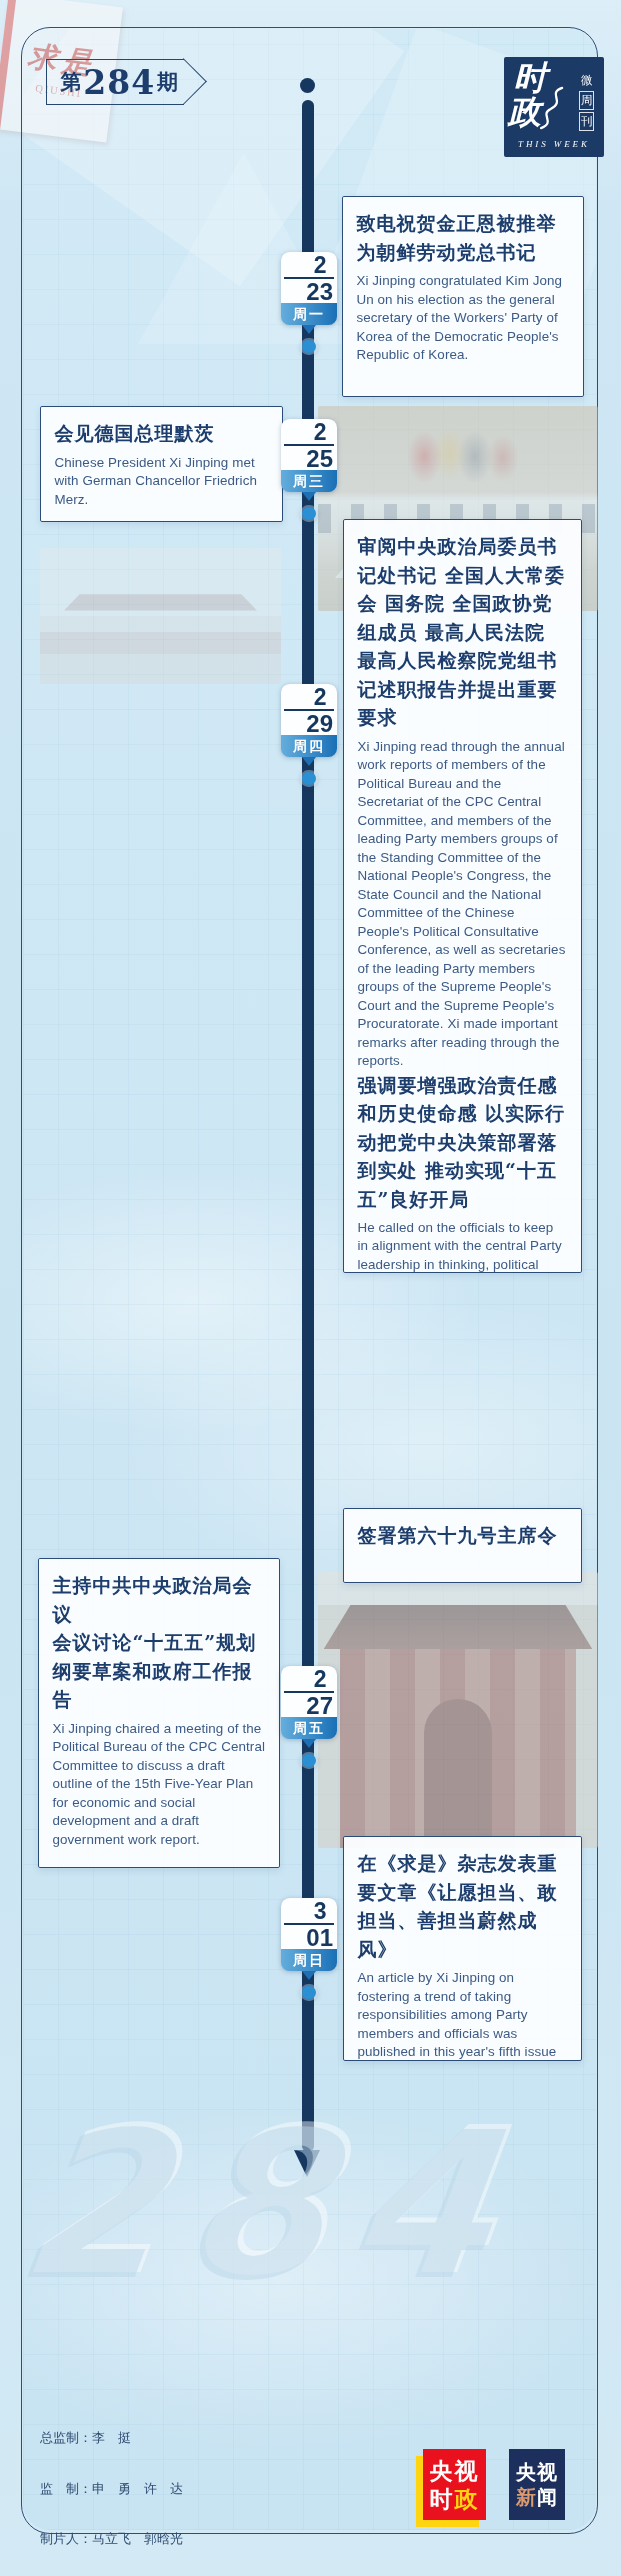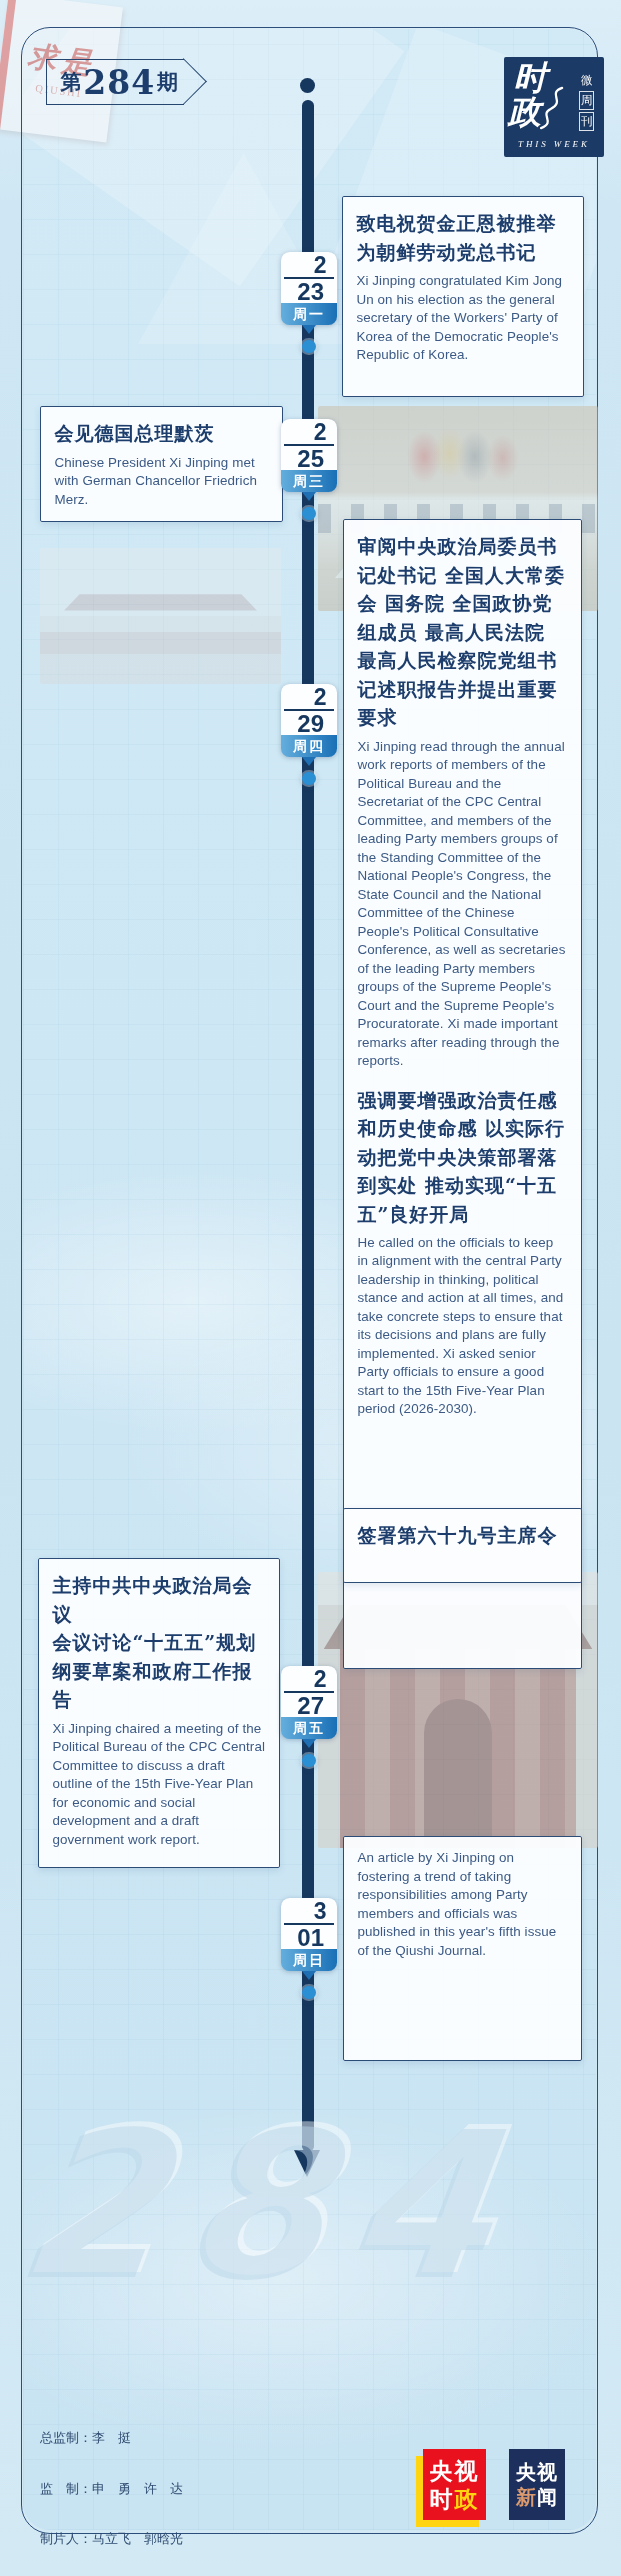--- a/index.html
+++ b/index.html
@@ -47,36 +47,36 @@
   .tl-topdot{position:absolute;left:300px;top:78px;width:15.3px;height:15.3px;border-radius:50%;background:#16375e;}
   .tl-line{position:absolute;left:302px;top:100px;width:11.5px;height:2052px;background:#16375e;border-radius:5.7px;}
   .tl-arrow{position:absolute;left:294px;top:2150px;width:0;height:0;
     border-left:13.4px solid transparent;border-right:13.4px solid transparent;border-top:27px solid #16375e;}
 
   
   .marker{position:absolute;left:281px;width:56px;z-index:4;filter:drop-shadow(0 1.9px 2.9px rgba(30,60,100,.3));}
   .m-white{background:#fdfeff;border-radius:8.6px 8.6px 0 0;height:51px;position:relative;}
   .m-month{height:25px;font-size:23px;font-weight:700;color:#16375e;text-align:right;padding-right:7.7px;
     line-height:27px;border-bottom:2.9px solid #16375e;margin:0 2.9px;font-family:"Liberation Sans",sans-serif;}
-  .m-day{height:23px;font-size:24px;font-weight:700;color:#16375e;text-align:right;padding-right:13px;line-height:25px;}
+  .m-day{height:23px;font-size:24px;font-weight:700;color:#16375e;text-align:right;padding-right:4px;line-height:25px;}
   .m-week{height:22px;background:linear-gradient(90deg,#64aedd,#1a70b6);border-radius:0 0 8.6px 8.6px;
     color:#fff;font-size:14px;line-height:22px;text-align:center;letter-spacing:1.9px;font-weight:700;}
   .m-pointer{width:0;height:0;margin:0 auto;border-left:7.7px solid transparent;border-right:7.7px solid transparent;
     border-top:9.6px solid #1e6fb3;}
   .m-dot{position:absolute;left:50%;margin-left:-6.7px;top:88px;width:13.4px;height:13.4px;border-radius:50%;
     background:#2a8fd3;box-shadow:0 0 0 1.9px rgba(223,240,250,.35);}
 
   
   .card{position:absolute;background:rgba(251,253,255,.97);border:1.9px solid #2c4c78;border-radius:1.9px;
     padding:12.4px 13.4px;box-sizing:border-box;overflow:hidden;z-index:3;
     box-shadow:0 2.9px 7.7px rgba(40,80,130,.12);}
   .zh{font-family:"DejaVu Serif","Liberation Serif",serif;font-weight:700;font-size:19px;line-height:1.5;
     letter-spacing:1px;color:#1d3e6c;white-space:pre-wrap;margin-bottom:5.7px;}
   .en{font-size:13.4px;line-height:1.38;color:#3c5a85;letter-spacing:0.1px;}
-  .section + .section{margin-top:15px;}
+  .section + .section{margin-top:0;}
 
   
   .photo{position:absolute;z-index:1;overflow:hidden;border-radius:1.9px;}
   .p-merz{left:318px;top:406px;width:280px;height:205px;opacity:.5;
     background:linear-gradient(180deg,#cdbda6 0%,#d6c9b6 42%,#ece7dd 46%,#e2dccf 60%,#cfc4b0 78%,#c3b7a2 100%);}
   .p-merz .flags{position:absolute;left:0;top:0;width:100%;height:55%;
     background:
       radial-gradient(25px 38px at 38% 45%,rgba(200,60,50,.55),rgba(200,60,50,0) 70%),
       radial-gradient(25px 38px at 47% 42%,rgba(220,170,60,.5),rgba(220,170,60,0) 70%),
       radial-gradient(25px 38px at 56% 45%,rgba(60,60,70,.4),rgba(60,60,70,0) 70%),
@@ -232,21 +232,21 @@
   <div class="card" style="left:40px;top:406px;width:243px;height:116px">
     <div class="zh">会见德国总理默茨</div>
     <div class="en">Chinese President Xi Jinping met with German Chancellor Friedrich Merz.</div>
   </div>
 
   <div class="card" style="left:342px;top:196px;width:242px;height:201px">
     <div class="zh">致电祝贺金正恩被推举为朝鲜劳动党总书记</div>
     <div class="en">Xi Jinping congratulated Kim Jong Un on his election as the general secretary of the Workers' Party of Korea of the Democratic People's Republic of Korea.</div>
   </div>
 
-  <div class="card" style="left:343px;top:519px;width:239px;height:1150px">
+  <div class="card" style="left:343px;top:519px;width:239px;height:754px">
     <div class="section">
       <div class="zh">审阅中央政治局委员书记处书记 全国人大常委会 国务院 全国政协党组成员 最高人民法院 最高人民检察院党组书记述职报告并提出重要要求</div>
       <div class="en">Xi Jinping read through the annual work reports of members of the Political Bureau and the Secretariat of the CPC Central Committee, and members of the leading Party members groups of the Standing Committee of the National People's Congress, the State Council and the National Committee of the Chinese People's Political Consultative Conference, as well as secretaries of the leading Party members groups of the Supreme People's Court and the Supreme People's Procuratorate. Xi made important remarks after reading through the reports.</div>
     </div>
     <div class="section">
       <div class="zh">强调要增强政治责任感和历史使命感 以实际行动把党中央决策部署落到实处 推动实现“十五五”良好开局</div>
       <div class="en">He called on the officials to keep in alignment with the central Party leadership in thinking, political stance and action at all times, and take concrete steps to ensure that its decisions and plans are fully implemented. Xi asked senior Party officials to ensure a good start to the 15th Five-Year Plan period (2026-2030).</div>
     </div>
   </div>
 
@@ -254,20 +254,21 @@
     <div class="zh">签署第六十九号主席令</div>
   </div>
 
   <div class="card" style="left:38px;top:1558px;width:242px;height:310px">
     <div class="zh">主持中共中央政治局会议
 会议讨论“十五五”规划纲要草案和政府工作报告</div>
     <div class="en">Xi Jinping chaired a meeting of the Political Bureau of the CPC Central Committee to discuss a draft outline of the 15th Five-Year Plan for economic and social development and a draft government work report.</div>
   </div>
 
   <div class="card" style="left:343px;top:1836px;width:239px;height:225px">
+    <div class="zh">在《求是》杂志发表重要文章《让愿担当、敢担当、善担当蔚然成风》</div>
     <div class="en">An article by Xi Jinping on fostering a trend of taking responsibilities among Party members and officials was published in this year's fifth issue of the Qiushi Journal.</div>
   </div>
 
   <div class="credits">
     <div>总监制：李　挺</div>
     <div>监　制：申　勇　许　达</div>
     <div>制片人：马立飞　郭晗光</div>
     
     
     

